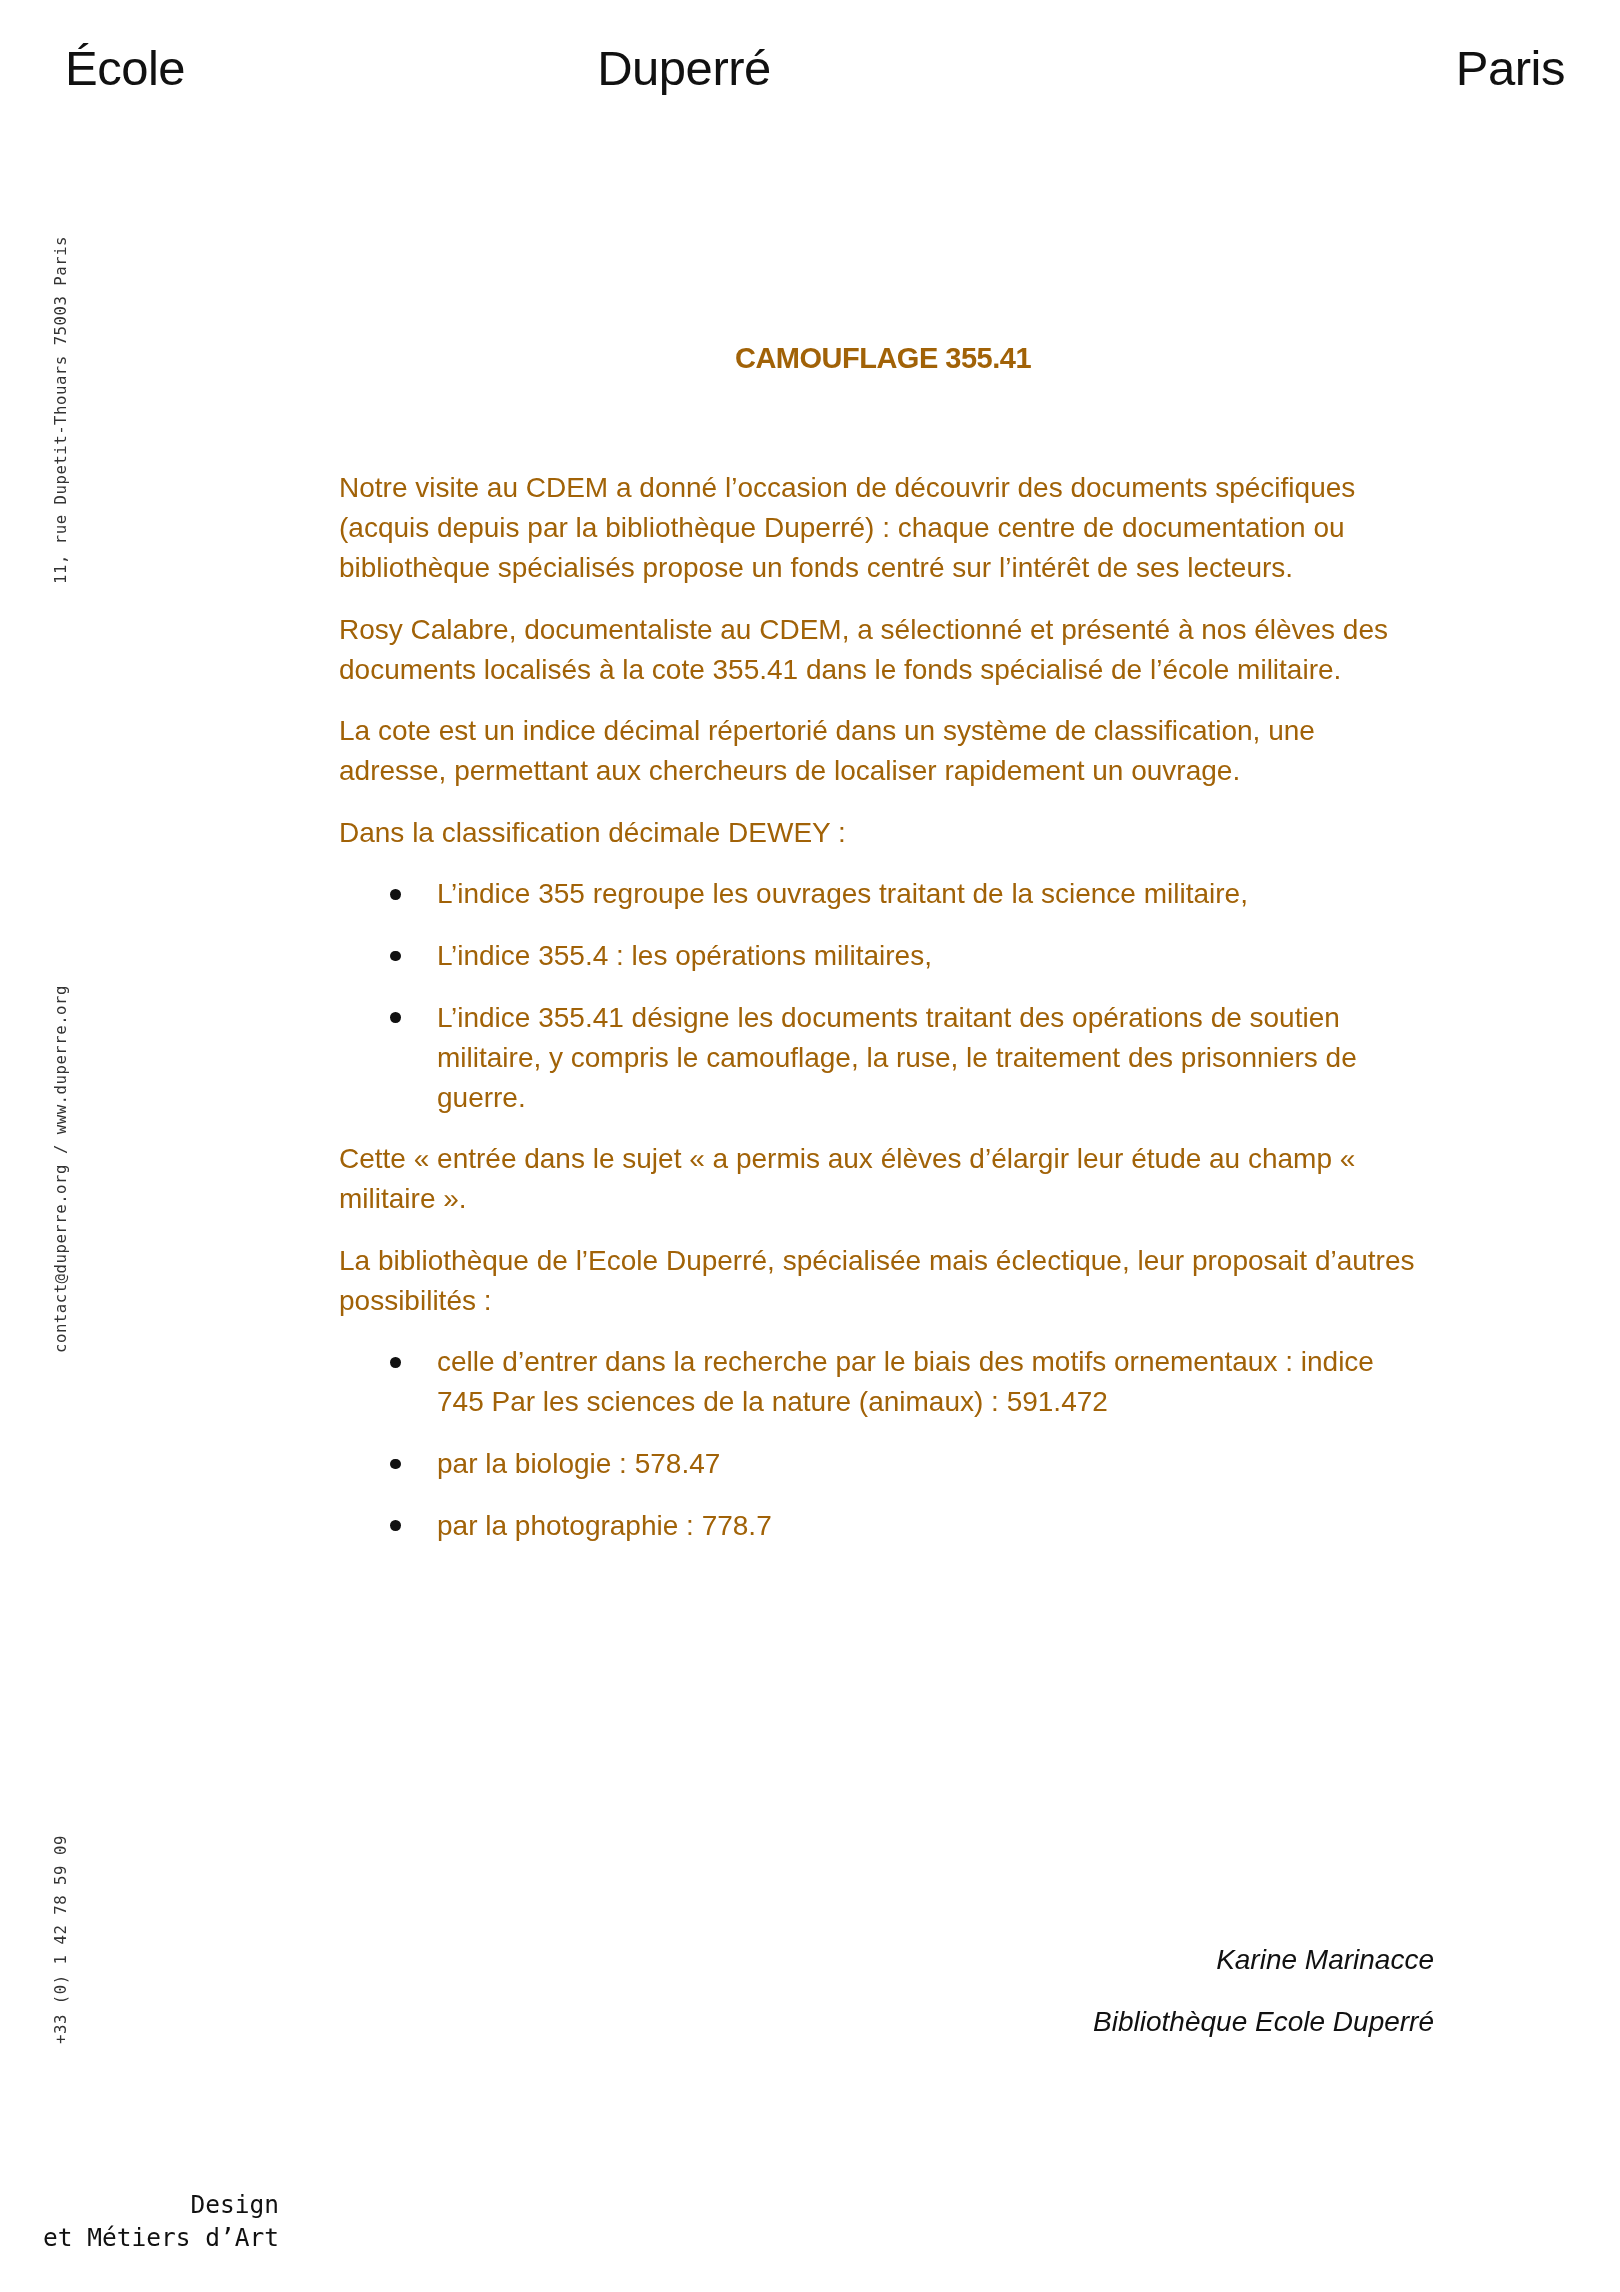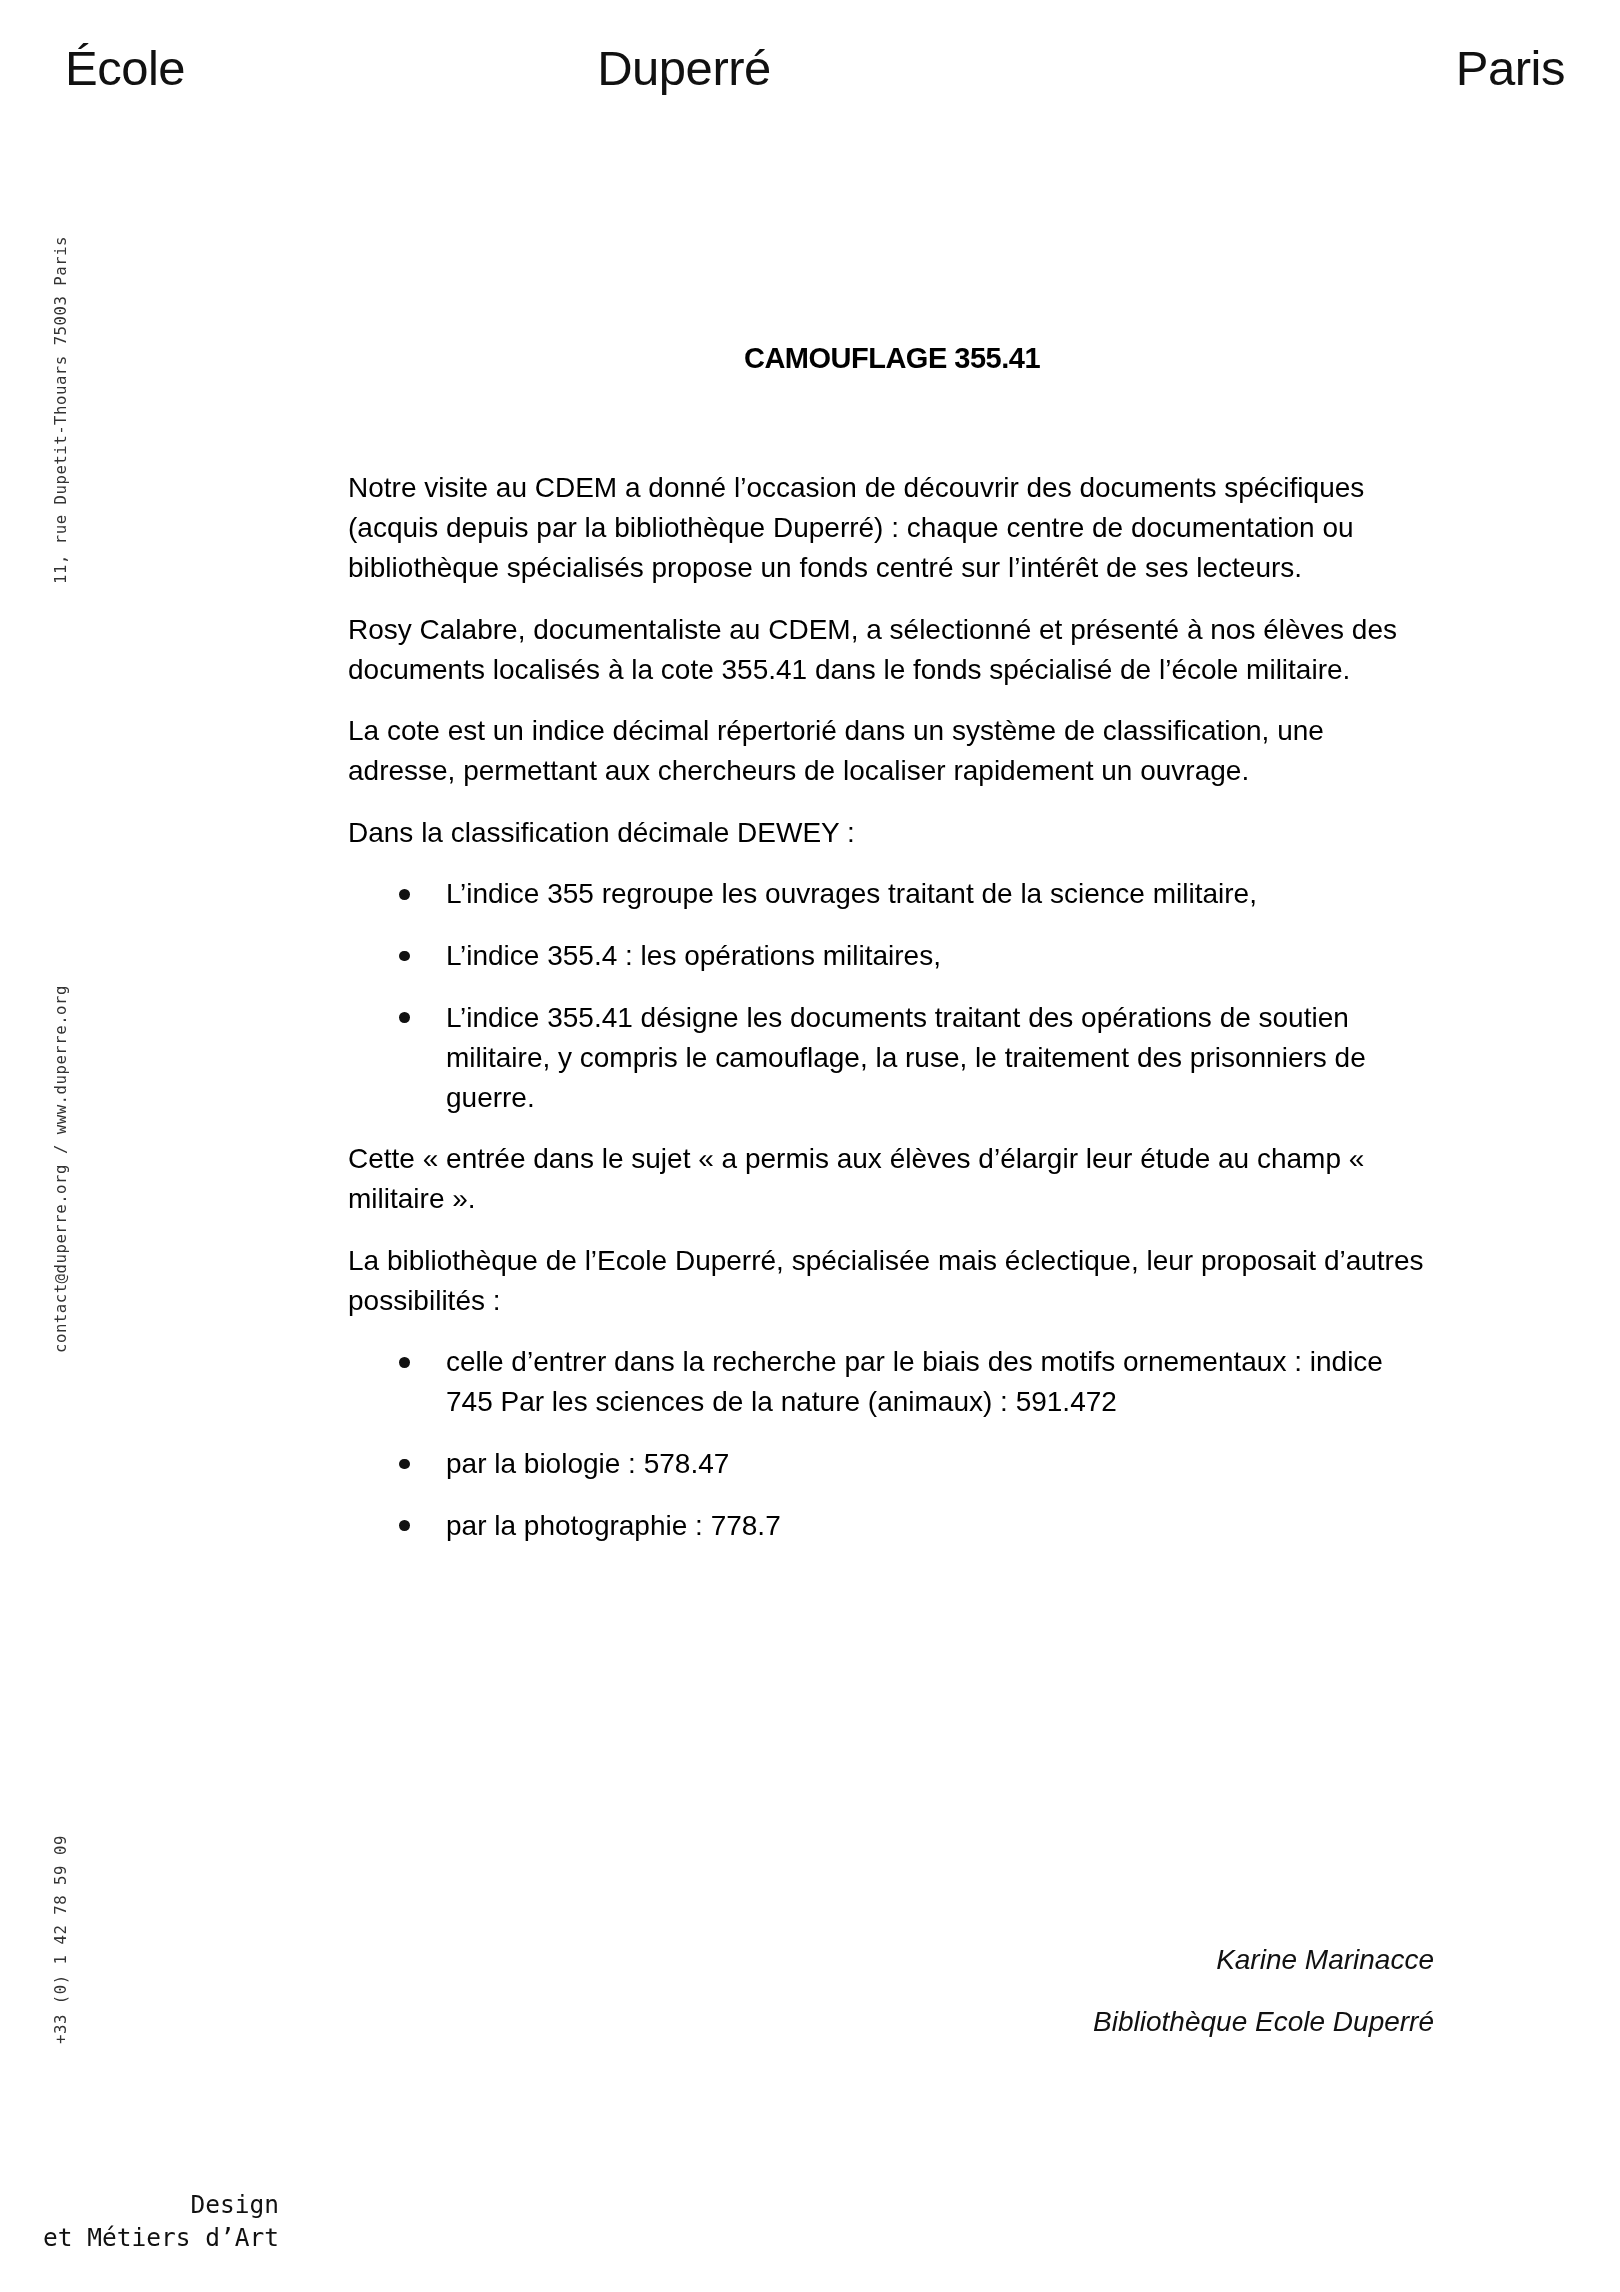--- a/index.html
+++ b/index.html
@@ -11,21 +11,21 @@
   .hdr-right { right: 55px; }
 
   .side { position: absolute; font-family: "DejaVu Sans Mono", monospace; font-size: 15.7px; color: #333; white-space: nowrap;
           transform-origin: left top; transform: rotate(-90deg); letter-spacing: 0.5px; }
   .side-address { left: 51px; top: 584px; }
   .side-contact { left: 51px; top: 1353px; }
   .side-phone { left: 51px; top: 2044px; }
 
   .footer-tag { position: absolute; left: 43px; top: 2188px; font-family: "DejaVu Sans Mono", monospace; font-size: 24.5px; line-height: 33px; color: #111; text-align: right; }
 
-  .content { position: absolute; left: 348px; top: 338px; width: 1088px; font-size: 28px; line-height: 40px; color: #000000; }
+  .content { position: absolute; left: 339px; top: 338px; width: 1088px; font-size: 28px; line-height: 40px; color: #a16207; }
   .title { text-align: center; font-weight: 700; font-size: 29px; letter-spacing: -0.5px; margin: 0 0 90px 0; padding-left: 0; width: 1088px; }
   .para { margin: 0 0 21.6px 0; }
   .ul { list-style: none; margin: 0 0 21.6px 0; padding: 0; }
   .li { position: relative; padding-left: 98px; margin-bottom: 21.6px; }
   .bullet { position: absolute; left: 51px; top: 14.7px; width: 10.8px; height: 10.8px; border-radius: 50%; background: #111; }
   .num { font-weight: 400; }
   .signature { position: absolute; right: 186px; text-align: center; font-style: italic; font-size: 28px; line-height: 40px; color: #111; }
   .sig-name { top: 1940px; }
   .sig-org { top: 2002px; }
 </style>

